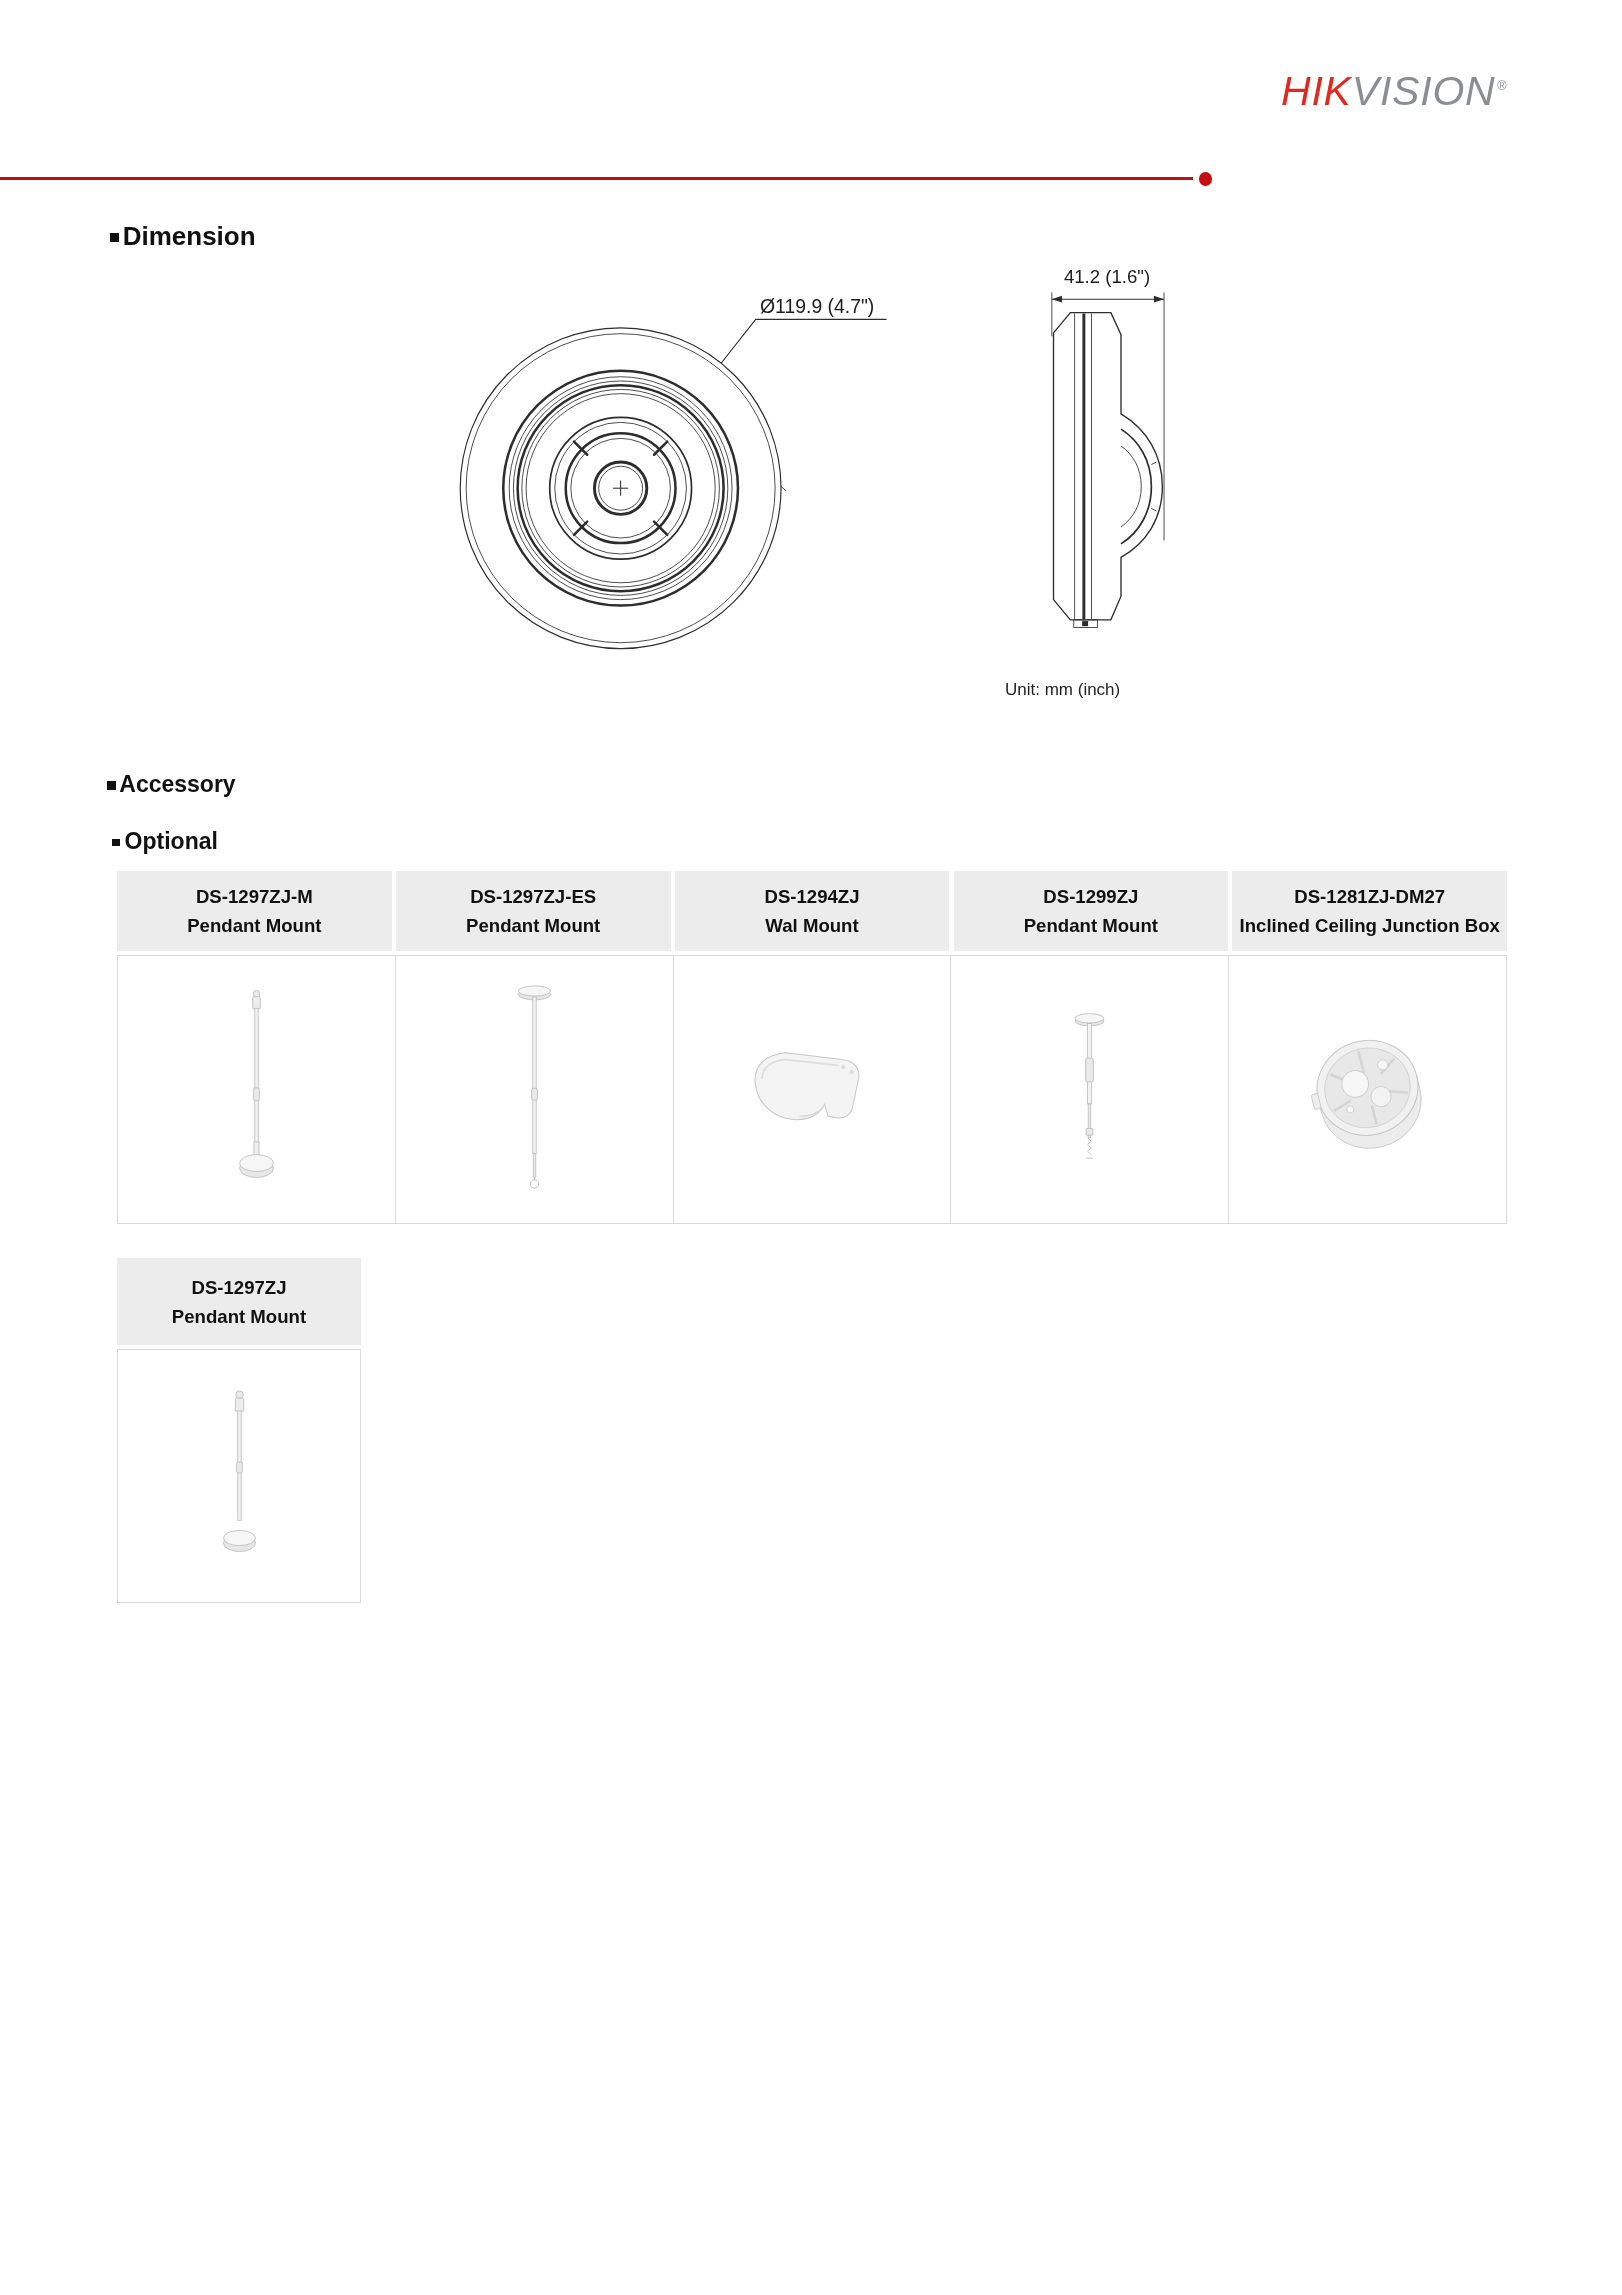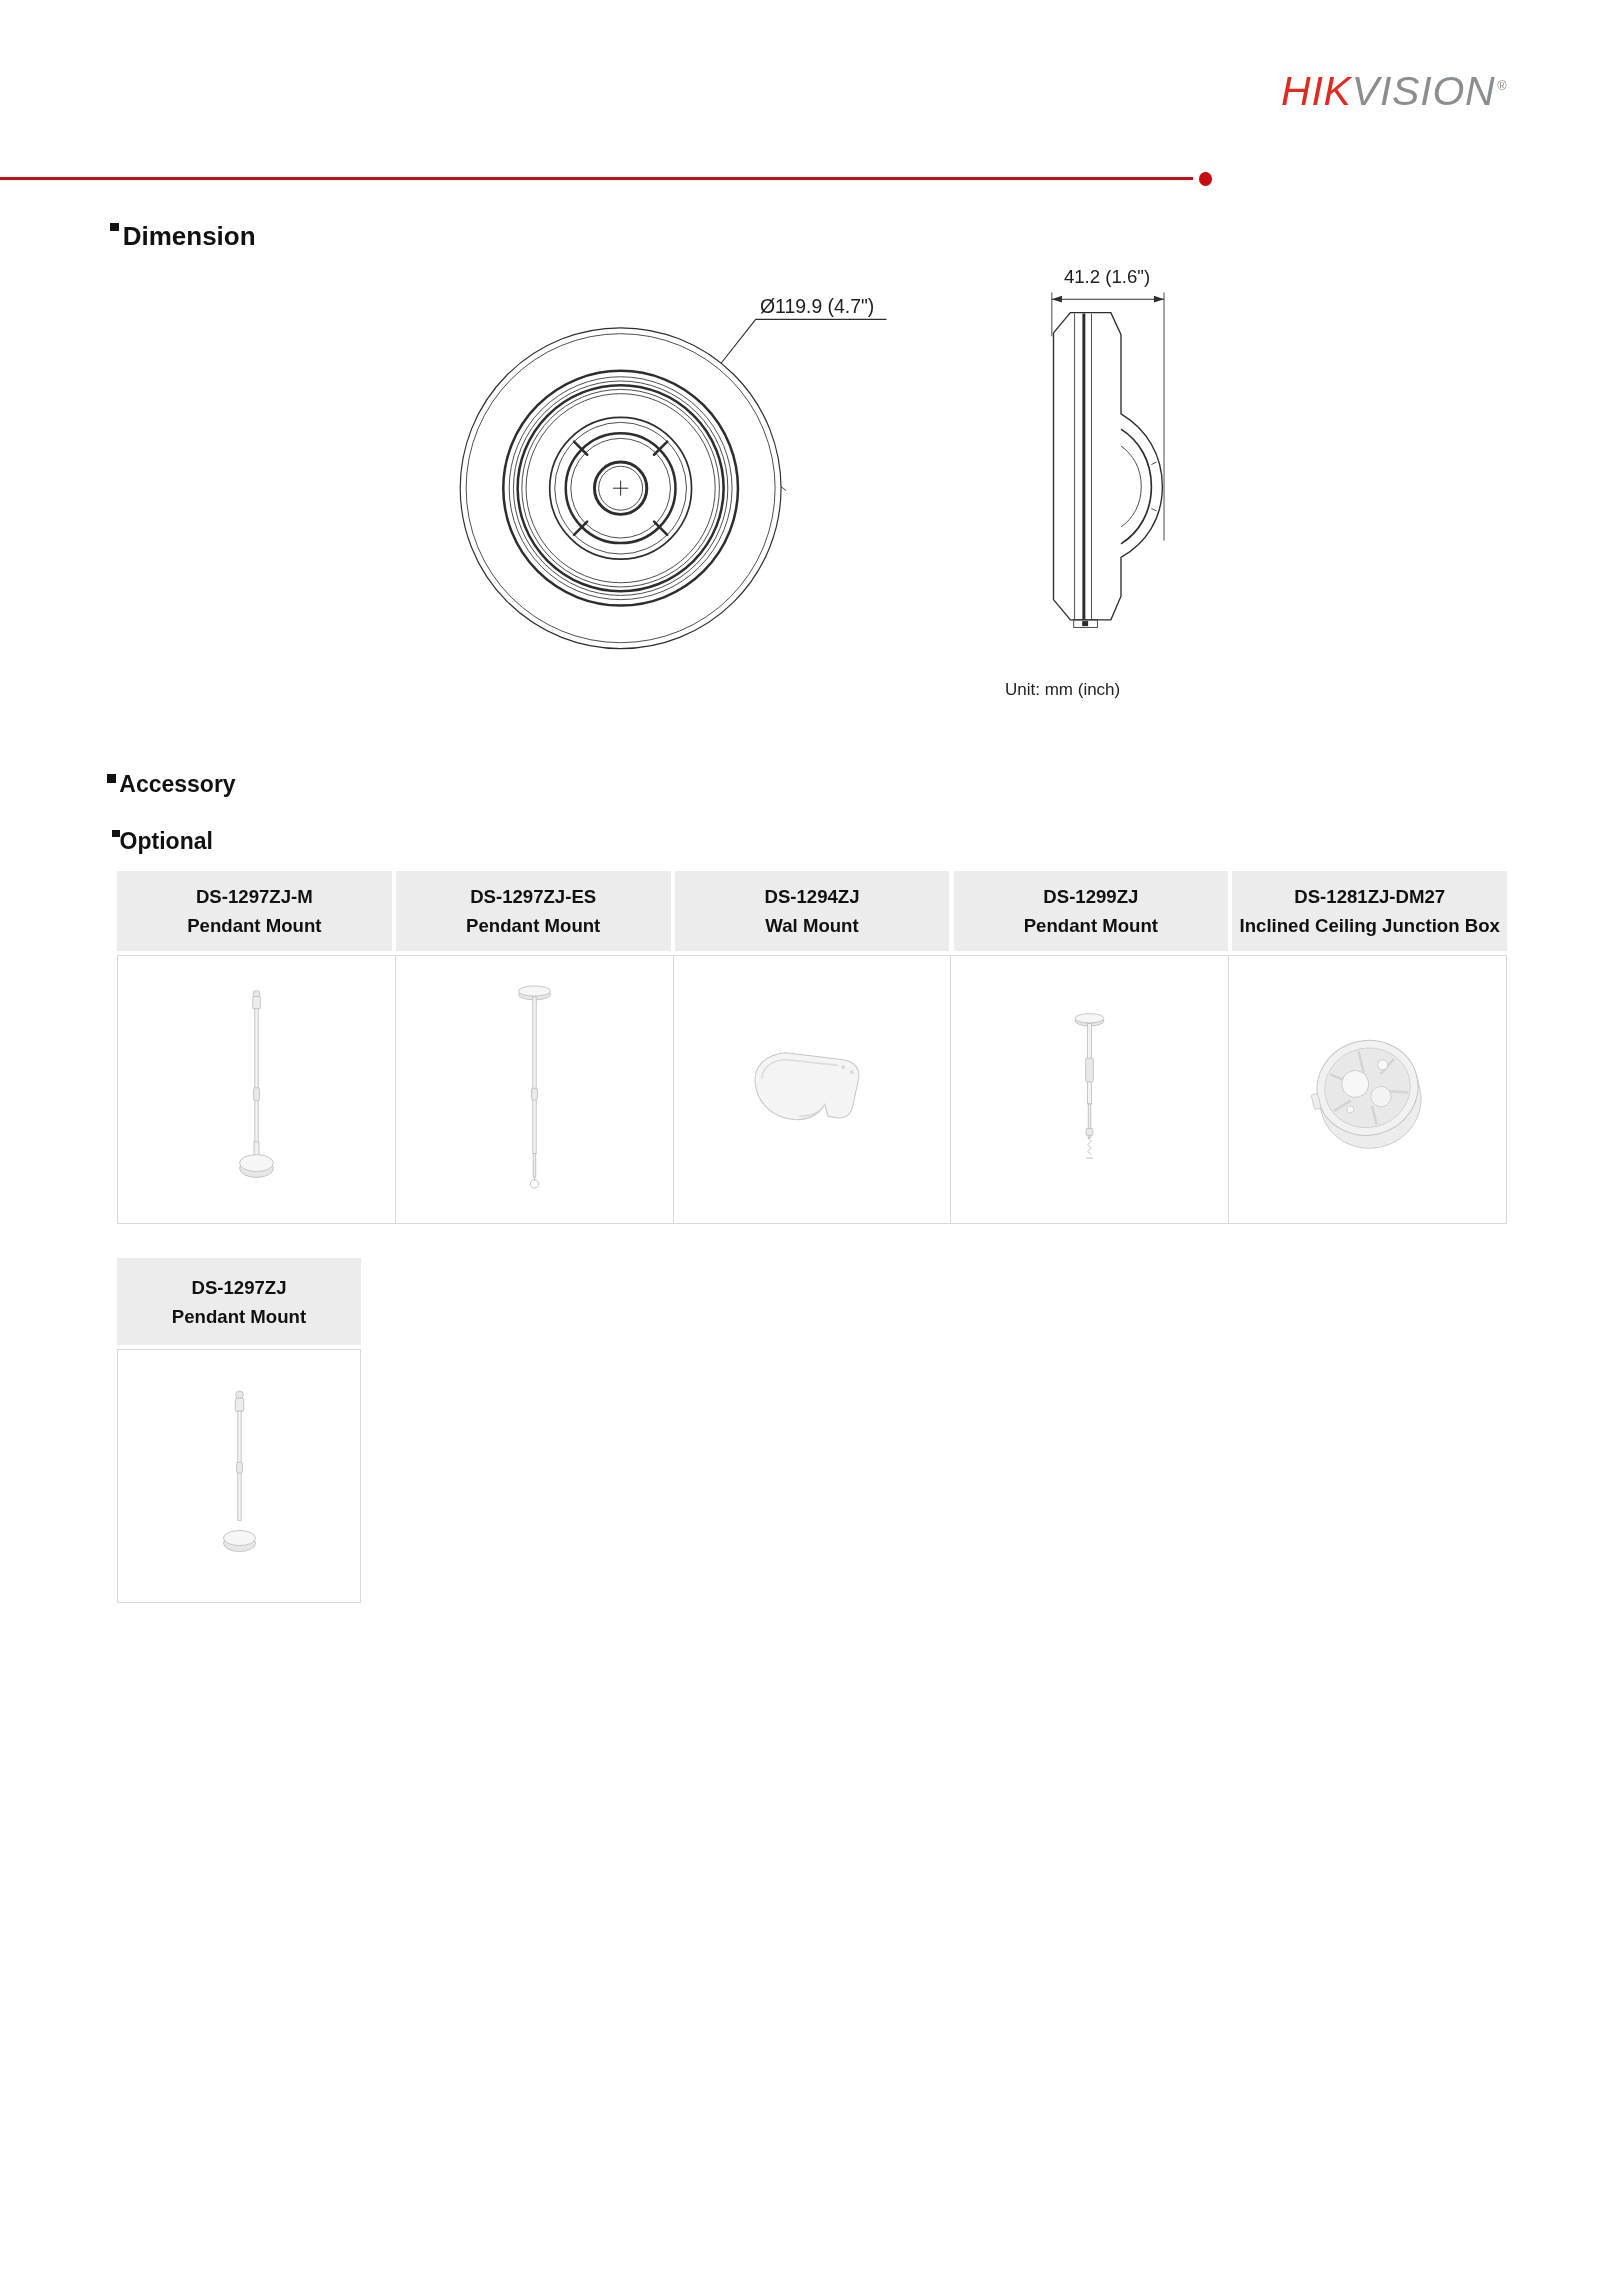--- a/index.html
+++ b/index.html
@@ -20,27 +20,27 @@
         font-weight:normal;font-style:italic;letter-spacing:0.8px;white-space:nowrap;}
   .logo .hik{color:var(--brand-red);}
   .logo .vision{color:var(--logo-gray);}
   .logo .reg{color:var(--logo-gray);font-size:12.7px;font-style:normal;vertical-align:super;margin-left:1.7px;}
 
   
   .rule{position:absolute;left:0;top:177px;width:1193px;height:3.4px;background:var(--line-red);}
   .rule-dot{position:absolute;left:1199px;top:172px;width:12.7px;height:13.5px;border-radius:50%;background:var(--line-red);}
 
   
-  .heading{position:absolute;display:flex;color:#111;}
+  .heading{position:absolute;display:flex;align-items:center;color:#111;}
   .bullet{background:#111;flex:0 0 auto;}
   .h-dimension{left:110px;top:221px;font-size:26px;font-weight:bold;gap:4.2px;}
   .h-dimension .bullet{width:8.5px;height:8.5px;margin-top:1.7px;}
   .h-accessory{left:107px;top:771px;font-size:23px;font-weight:bold;gap:3px;}
   .h-accessory .bullet{width:9.3px;height:9.3px;margin-top:2.5px;}
-  .h-optional{left:112px;top:828px;font-size:23px;font-weight:bold;}
+  .h-optional{left:112px;top:828px;font-size:23px;font-weight:bold;gap:5px;}
   .h-optional .bullet{width:7.6px;height:7.6px;margin-top:1.7px;}
 
   
   .front-svg{position:absolute;left:456px;top:287px;width:439px;height:372px;}
   .side-svg{position:absolute;left:1040px;top:287px;width:135px;height:372px;}
   .dim-label{position:absolute;font-size:19.4px;color:var(--ink);white-space:nowrap;}
   .front-label{left:760px;top:295px;}
   .side-label{left:1048px;top:266px;width:118px;text-align:center;font-size:18.6px;}
   .unit-note{position:absolute;left:997px;top:680px;font-size:17px;color:#222;margin-left:8px;}
 

